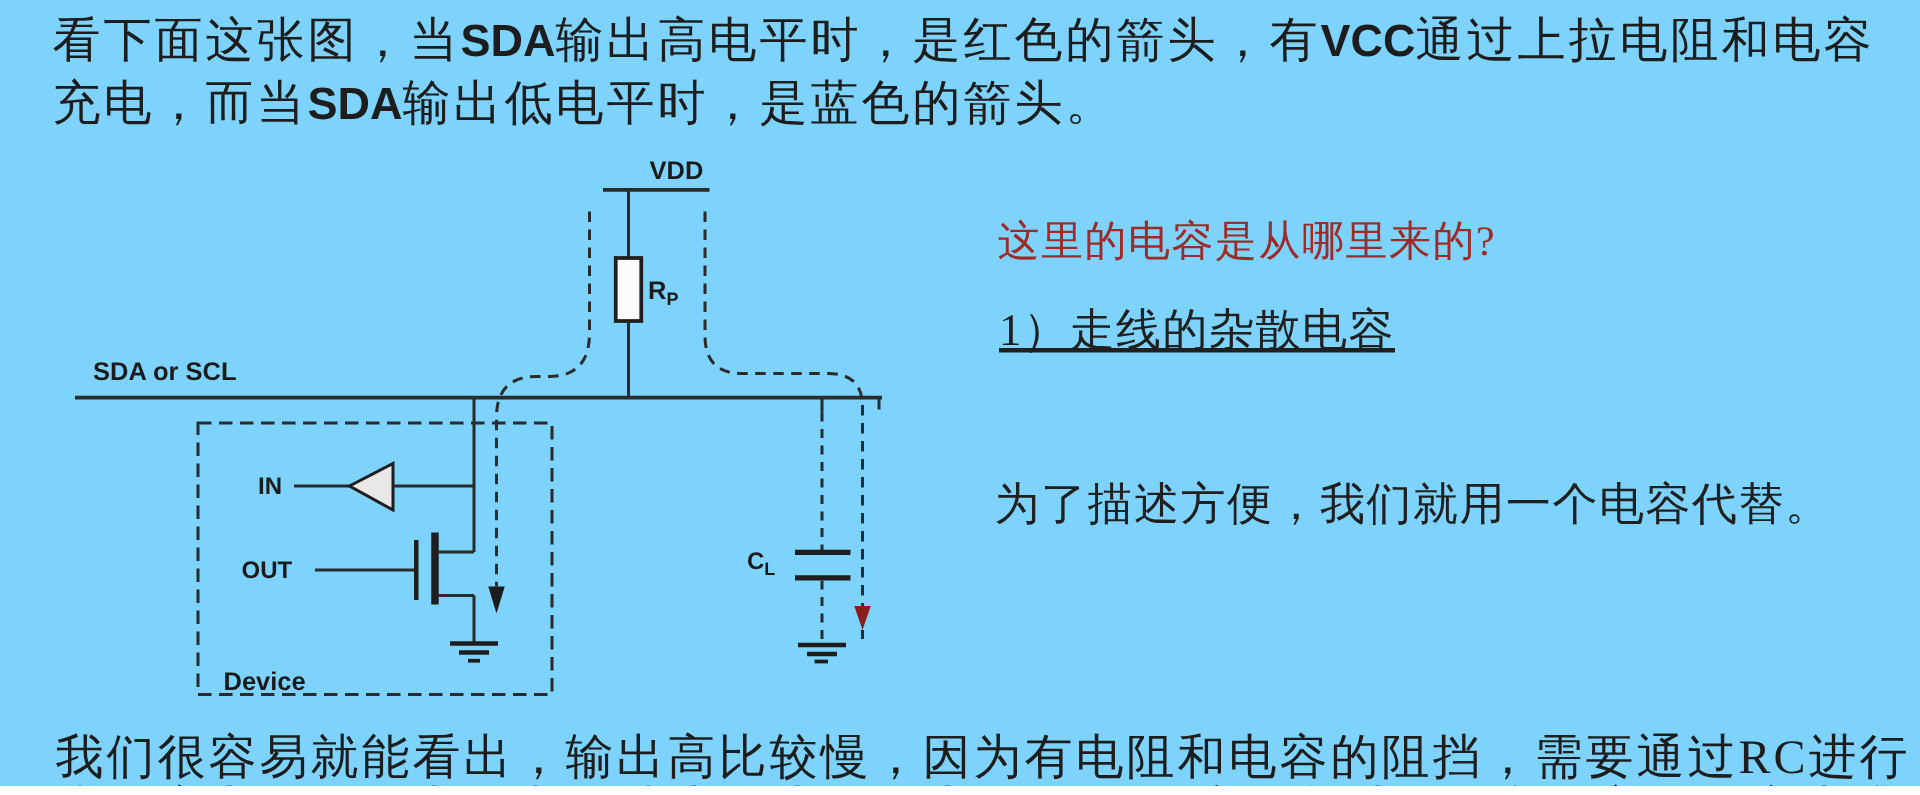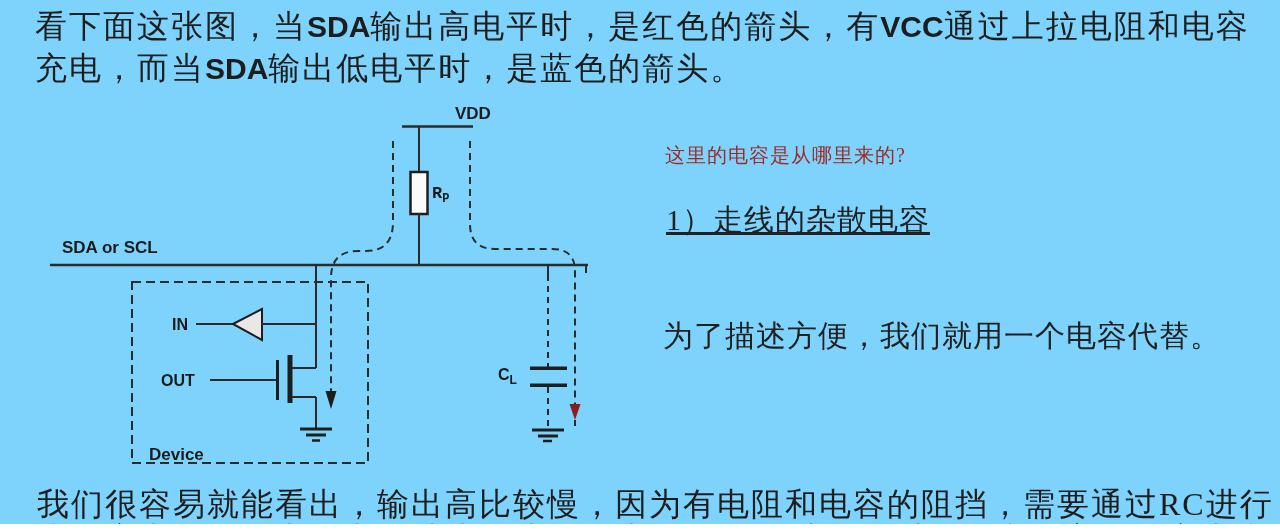--- a/index.html
+++ b/index.html
@@ -4,21 +4,21 @@
 <style>
   html,body{margin:0;padding:0;}
   .page{
     position:relative;width:1280px;height:524px;overflow:hidden;
     background:#7dd3fc;color:#1d1d1d;
     font-family:"Liberation Serif", serif;
   }
   .abs{position:absolute;white-space:nowrap;}
   .para{font-size:32px;letter-spacing:2px;line-height:1.18;color:#1d1d1d;}
   .sansb{font-family:"Liberation Sans", sans-serif;font-weight:700;font-size:30px;letter-spacing:0;}
-  .rc-head{font-size:20px;letter-spacing:1px;color:#9e2b26;}
+  .rc-head{font-size:28px;letter-spacing:1px;color:#9e2b26;}
   .rc-item{font-size:30px;letter-spacing:1px;color:#202020;}
   .rc-note{font-size:30px;letter-spacing:1px;color:#202020;}
   .lbl{
     position:absolute;white-space:nowrap;color:#1b1b1b;
     font-family:"Liberation Sans", sans-serif;font-size:17px;font-weight:600;
   }
   .lbl sub{font-size:12px;font-weight:600;}
   svg{position:absolute;left:0;top:0;}
 </style>
 </head>
@@ -67,22 +67,22 @@
     <rect x="530" y="366.5" width="37" height="3.5" fill="#1e1e1e"></rect>
     <rect x="530" y="383.5" width="37" height="3.5" fill="#1e1e1e"></rect>
     <line x1="548" y1="387" x2="548" y2="429" stroke="#2b2b2b" stroke-width="2" stroke-dasharray="6 5"></line>
     <g>
       <line x1="532" y1="430" x2="564" y2="430" stroke="#1e1e1e" stroke-width="3"></line>
       <line x1="538" y1="436" x2="558" y2="436" stroke="#1e1e1e" stroke-width="3"></line>
       <line x1="543" y1="441" x2="552" y2="441" stroke="#1e1e1e" stroke-width="2.5"></line>
     </g>
   </svg>
 
-  <div class="lbl" style="left:455px;top:104px;text-align:right;">VDD</div>
-  <div class="lbl" style="left:432px;top:184px;font-family:Liberation Mono, monospace;"><span>R</span><sub>P</sub></div>
+  <div class="lbl" style="left:433px;top:104px;text-align:right;">VDD</div>
+  <div class="lbl" style="left:432px;top:184px;"><span>R</span><sub>P</sub></div>
   <div class="lbl" style="left:62px;top:238px;font-weight:600;">SDA or SCL</div>
   <div class="lbl" style="left:172px;top:316px;font-size:16px;">IN</div>
   <div class="lbl" style="left:161px;top:372px;font-size:16px;">OUT</div>
   <div class="lbl" style="left:149px;top:445px;">Device</div>
   <div class="lbl" style="left:498px;top:366px;font-size:16px;"><span>C</span><sub>L</sub></div>
 
   <div class="abs rc-head" style="left:665px;top:142px;">这里的电容是从哪里来的?</div>
   <div class="abs rc-item" style="left:666px;top:200px;text-decoration:underline;">1）走线的杂散电容</div>
   <div class="abs rc-note" style="left:663px;top:316px;">为了描述方便，我们就用一个电容代替。</div>
 

